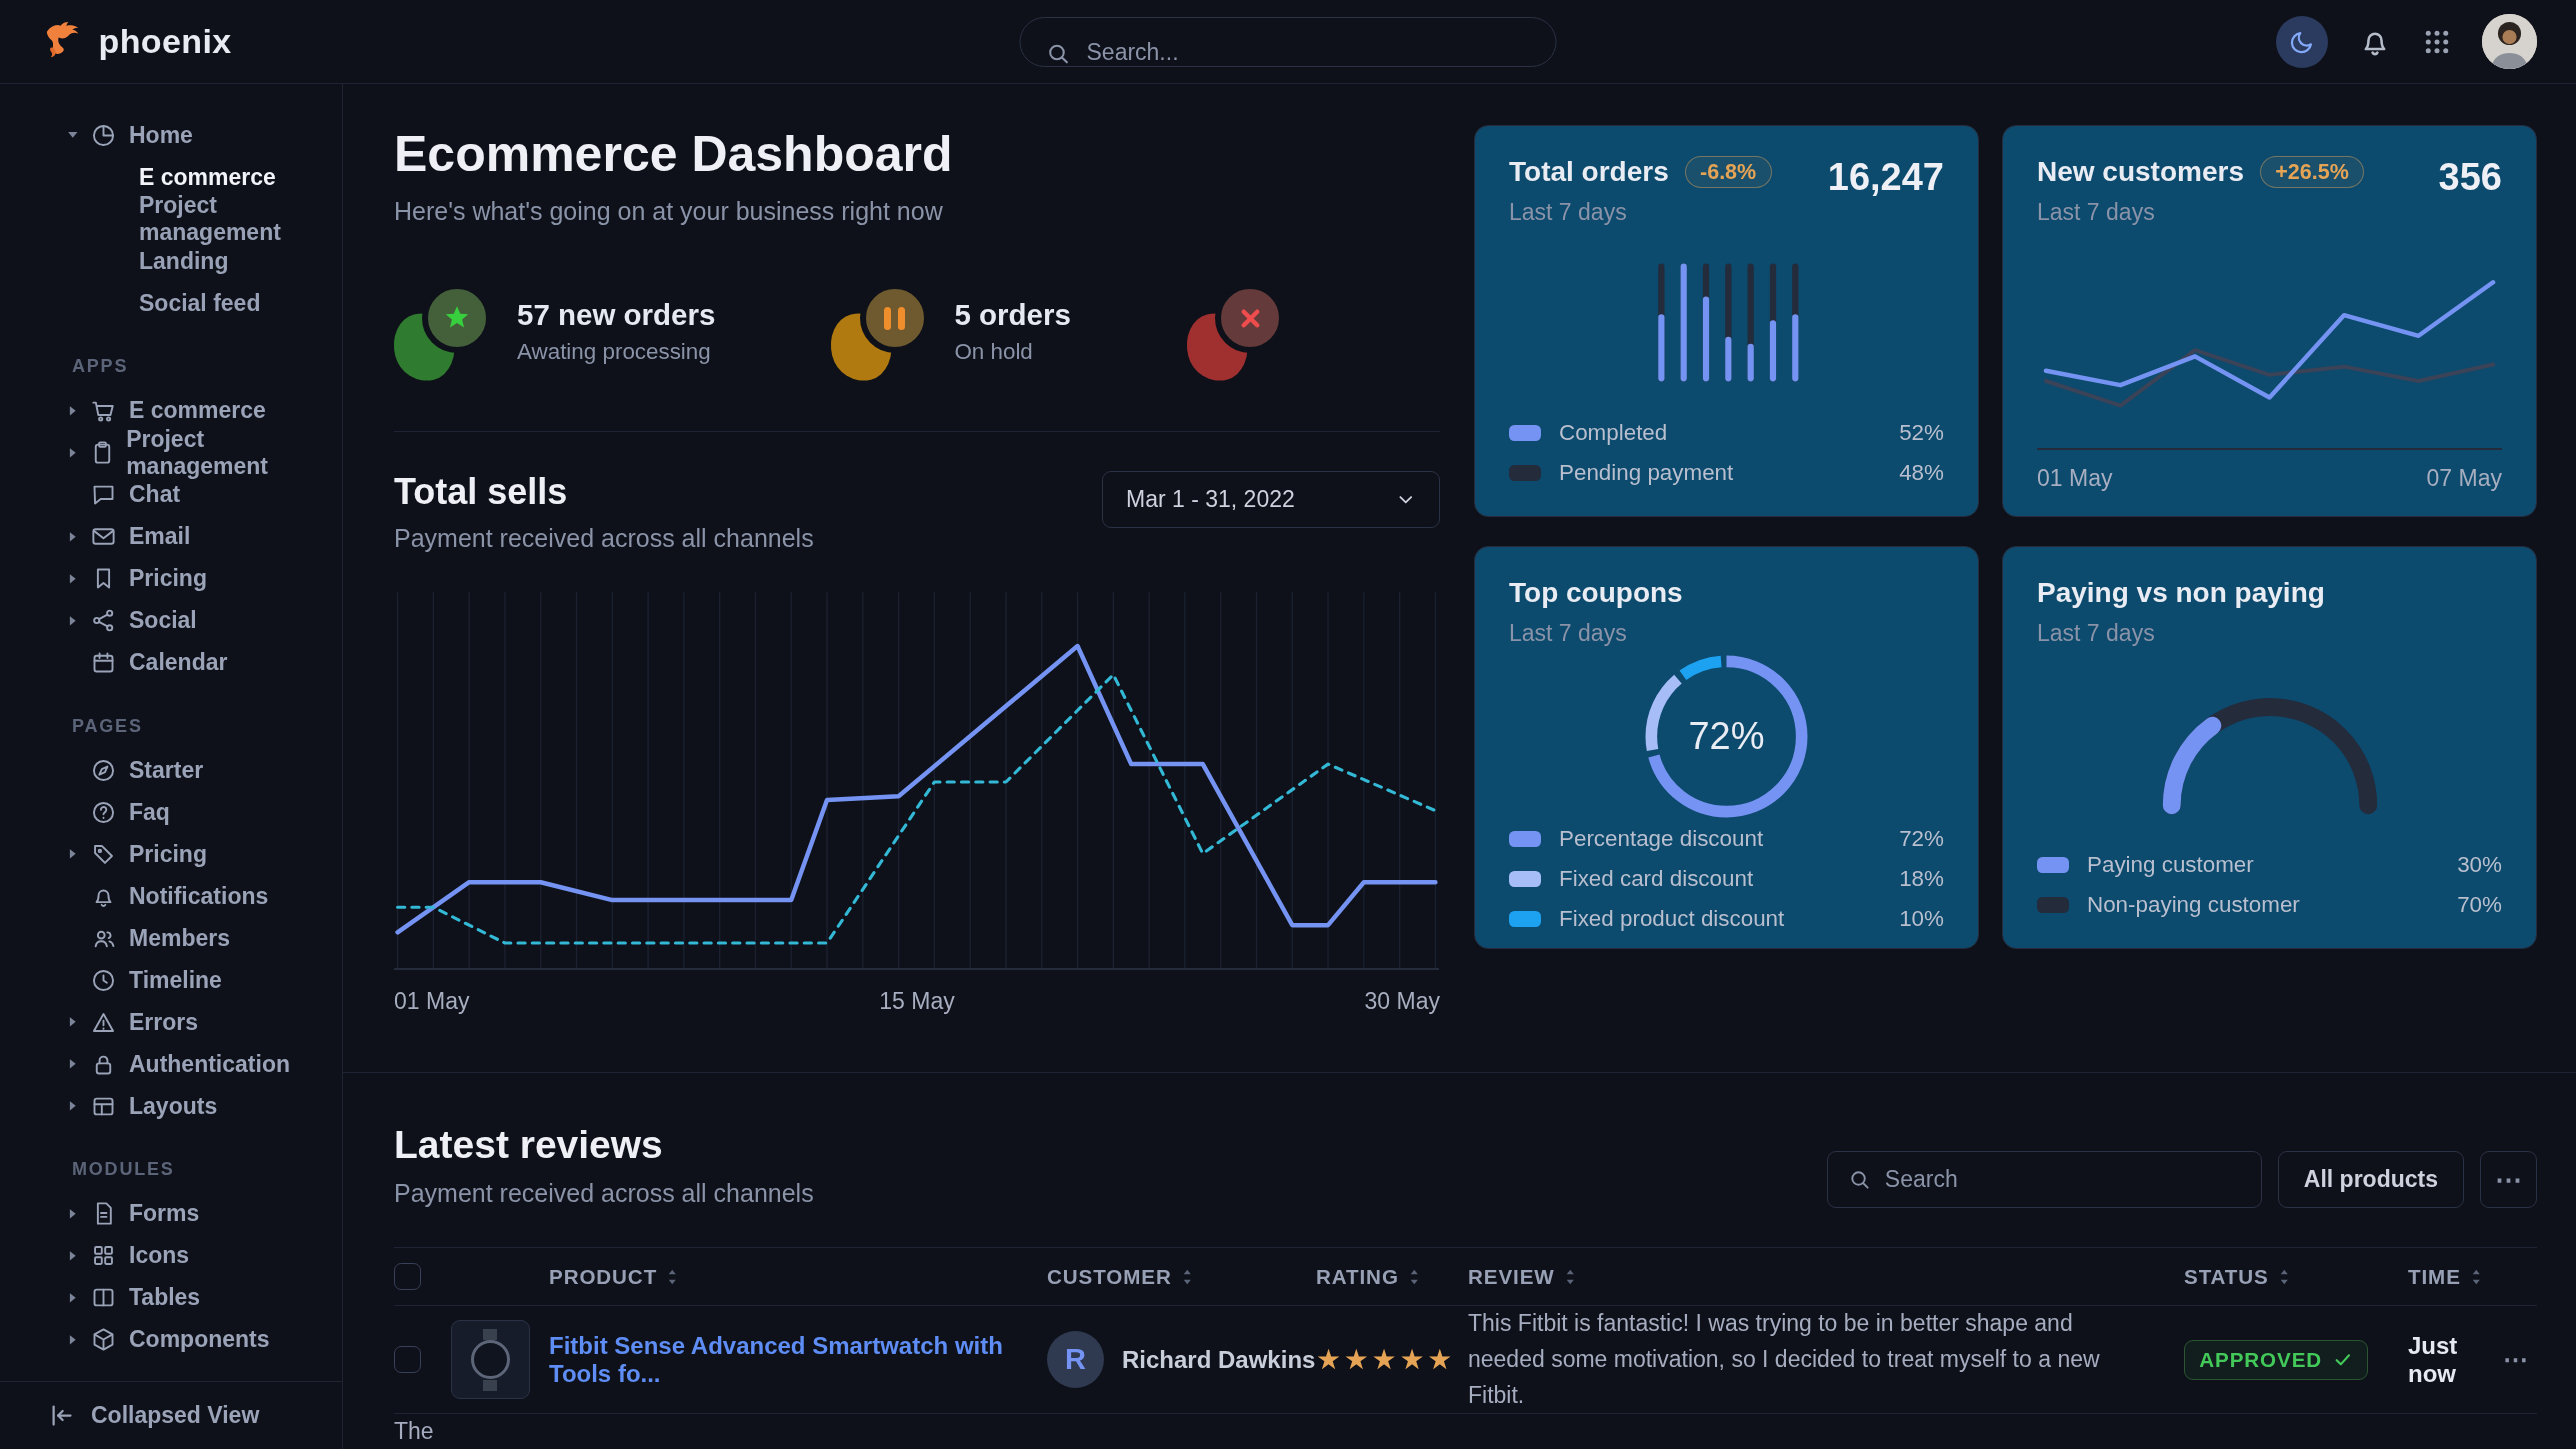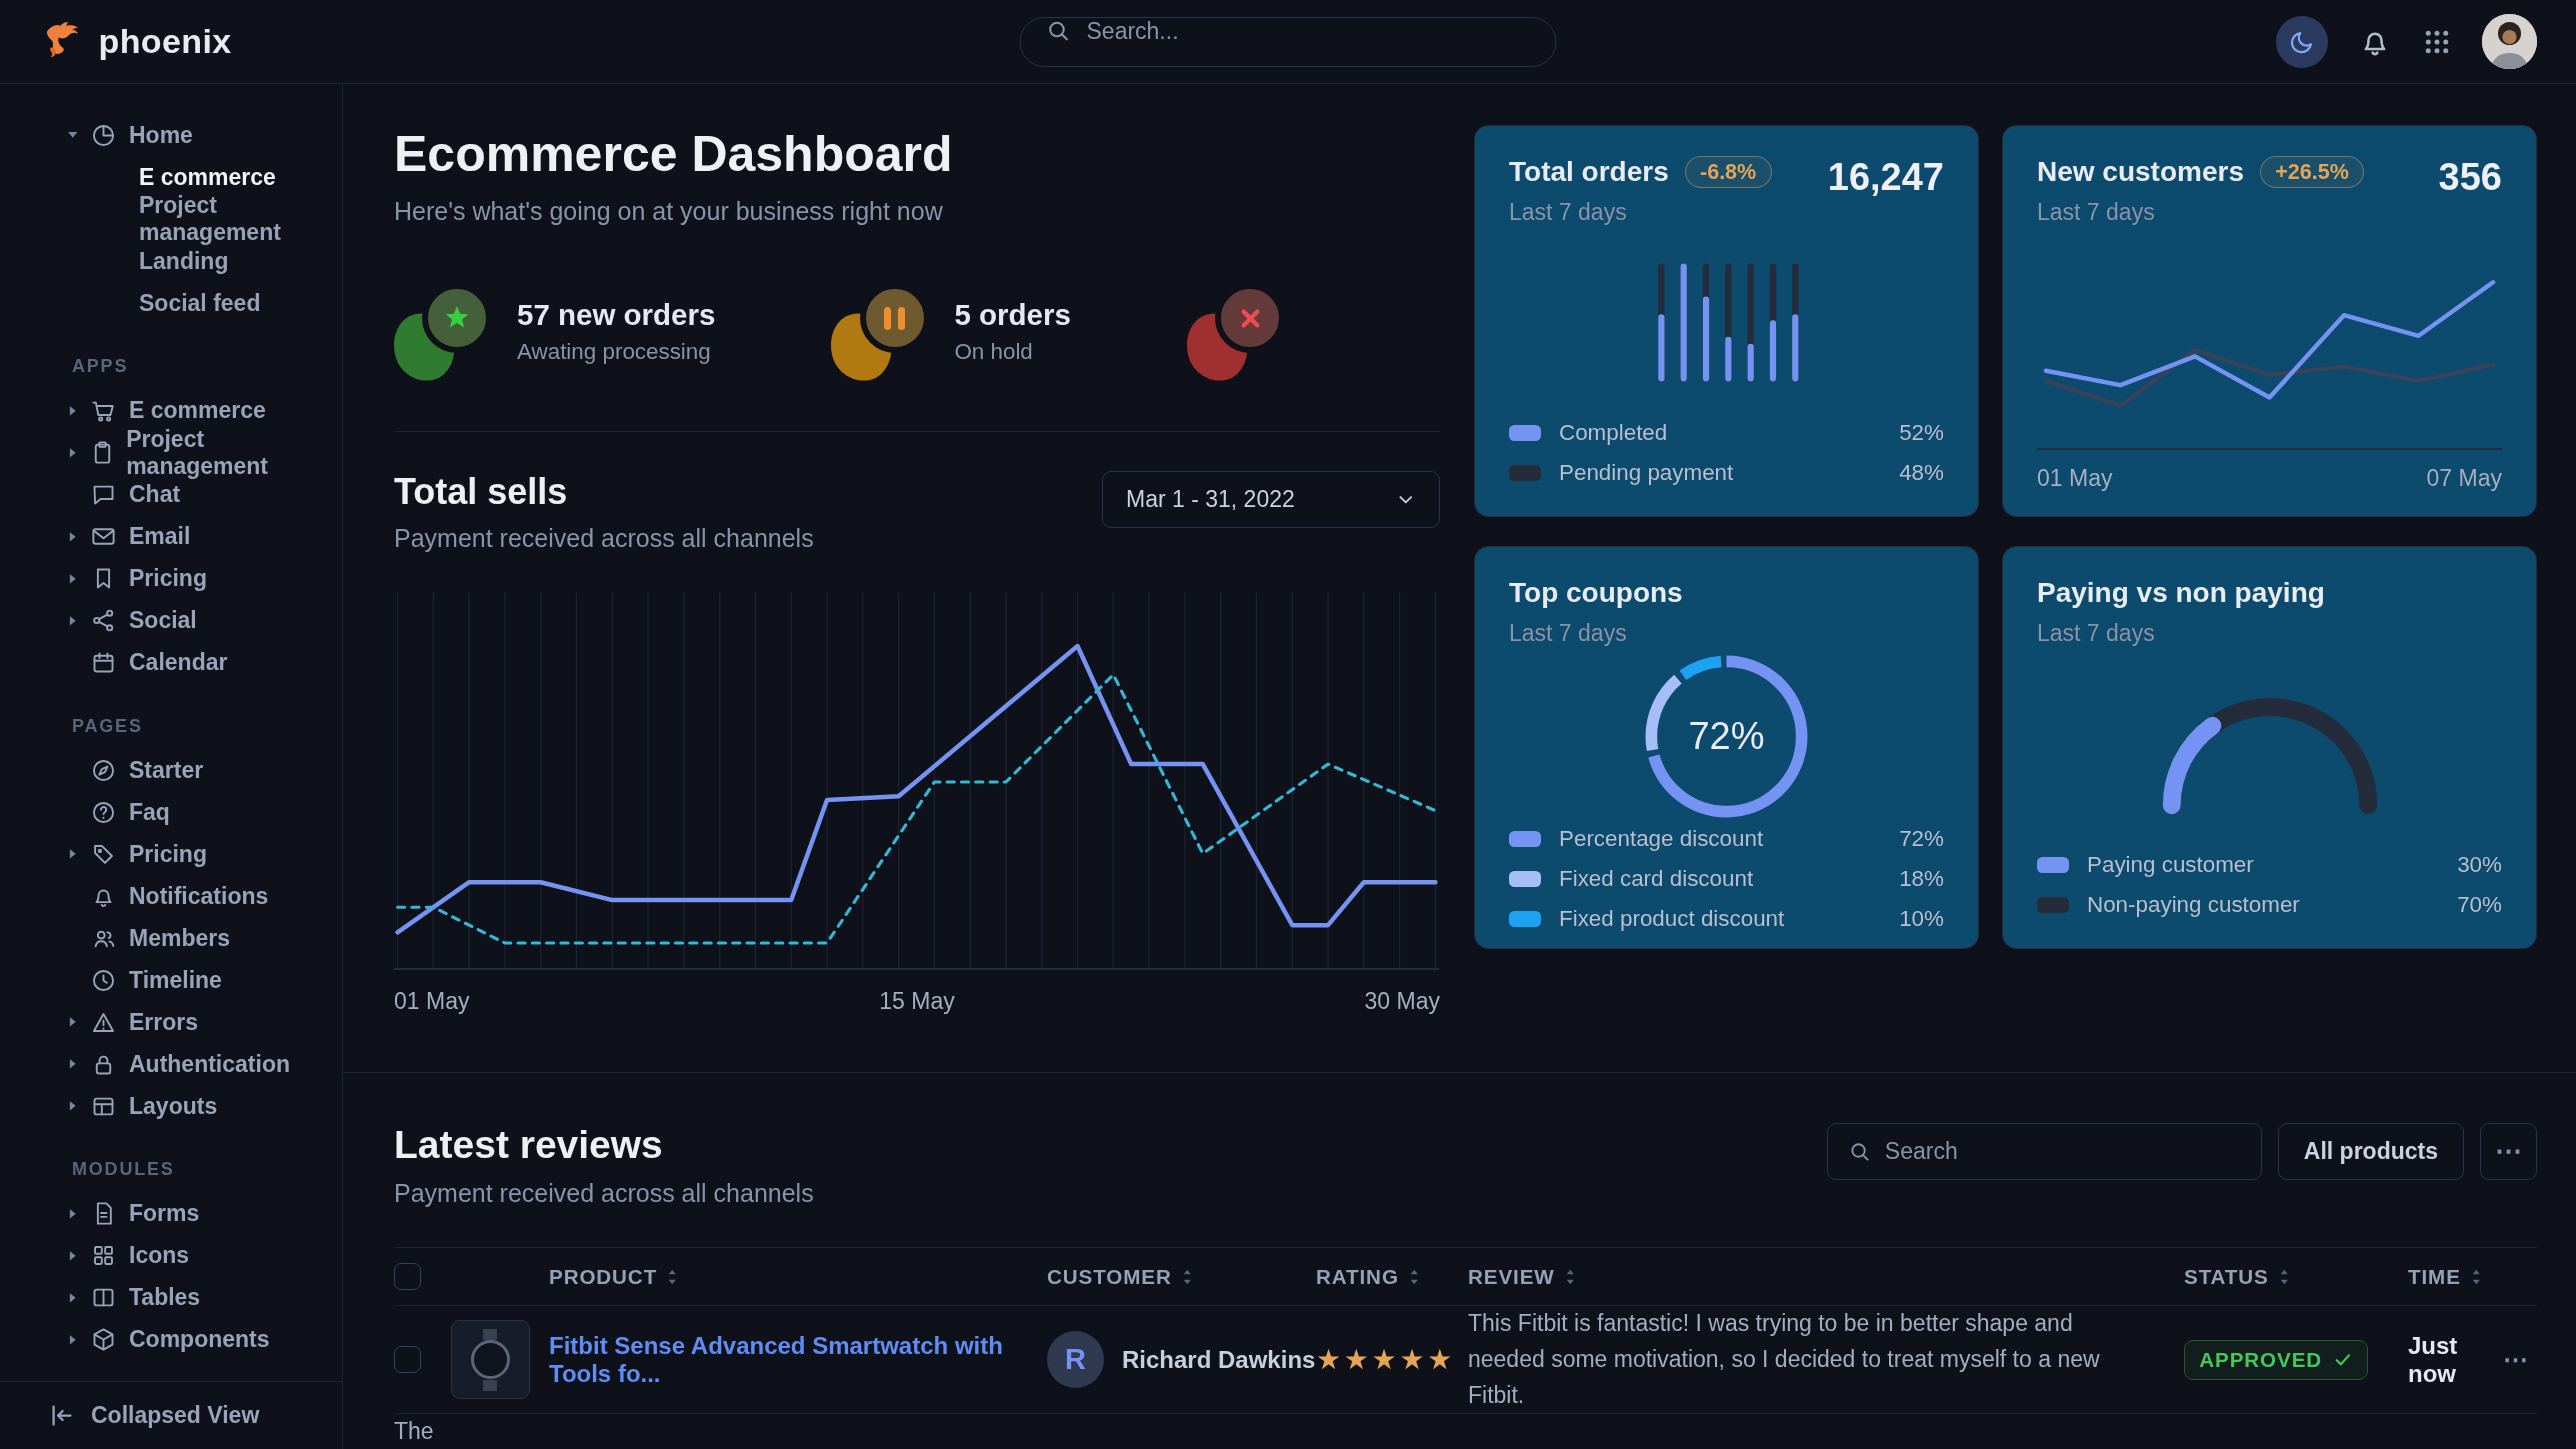--- a/index.html
+++ b/index.html
@@ -14,21 +14,21 @@
   .navbar {
     position:fixed; top:0; left:0; right:0; height:84px; z-index:10;
     background:#0e1119; border-bottom:1.8px solid #1e2433;
     display:flex; align-items:center; padding:0 39px;
   }
   .brand { display:flex; align-items:center; gap:12.5px; cursor:pointer; }
   .brand-name { font-size:34px; font-weight:700; color:#e8ebf2; letter-spacing:0.4px; }
   .nav-search {
     position:absolute; left:50%; transform:translateX(-50%);
     width:537px; height:50px; border:1.8px solid #2b3245; border-radius:25px;
-    display:flex; align-items:flex-start; gap:16px; padding:0 25px; color:#8a93a8;
+    display:flex; align-items:flex-end; gap:16px; padding:0 25px; color:#8a93a8;
   }
   .nav-search span { font-size:23px; }
   .nav-right { margin-left:auto; display:flex; align-items:center; gap:30px; }
   .theme-btn { width:52px; height:52px; border-radius:50%; background:#2b3a5f; border:none;
     display:flex; align-items:center; justify-content:center; cursor:pointer; }
   .icon-btn { background:none; border:none; cursor:pointer; display:flex; }
   .nav-avatar { width:55px; height:55px; border-radius:50%; overflow:hidden; background:#d8d4cf; cursor:pointer; }
 
   
   .sidebar {
@@ -100,21 +100,21 @@
   .legend-row { display:flex; align-items:center; font-size:22.4px; color:#b9bfce; }
   .legend-row .sw { width:32px; height:16px; border-radius:5.4px; margin-right:18px; }
   .legend-row .lv { margin-left:auto; color:#b9bfce; }
   .mini-xlabels { display:flex; justify-content:space-between; font-size:23px; color:#a7aec0; margin-top:12.5px; }
   .donut-wrap { position:relative; }
   .donut-center { position:absolute; inset:0; display:flex; align-items:center; justify-content:center;
     font-size:38px; color:#e9ecf3; }
 
   
   .section-divider { border:none; border-top:1.8px solid #1e2433; margin:48px -39px 0 -51px; }
-  .reviews-head { display:flex; justify-content:space-between; align-items:flex-start; margin-top:50px; }
+  .reviews-head { display:flex; justify-content:space-between; align-items:flex-end; margin-top:50px; }
   .reviews-head h2 { font-size:39px; font-weight:800; color:#eef0f6; }
   .reviews-head .sub { font-size:25px; color:#8a93a8; margin-top:12.5px; }
   .reviews-tools { display:flex; gap:16px; align-items:center; }
   .rv-search { width:435px; height:57px; border:1.8px solid #2b3245; border-radius:9px;
     display:flex; align-items:center; gap:14.3px; padding:0 19.7px; color:#8a93a8; }
   .rv-search span { font-size:23px; }
   .btn { height:57px; border:1.8px solid #2b3245; border-radius:9px; background:transparent;
     color:#cdd2de; font-size:23px; font-weight:700; font-family:inherit; padding:0 25px; cursor:pointer; }
   .btn.sm { width:57px; padding:0; color:#8a93a8; font-size:27px; }
 

